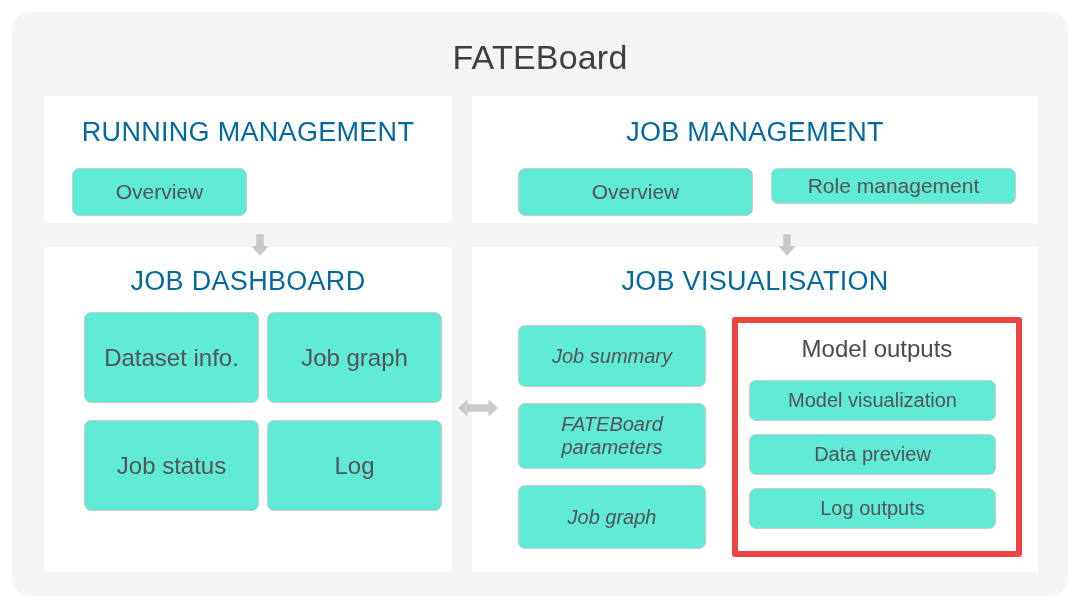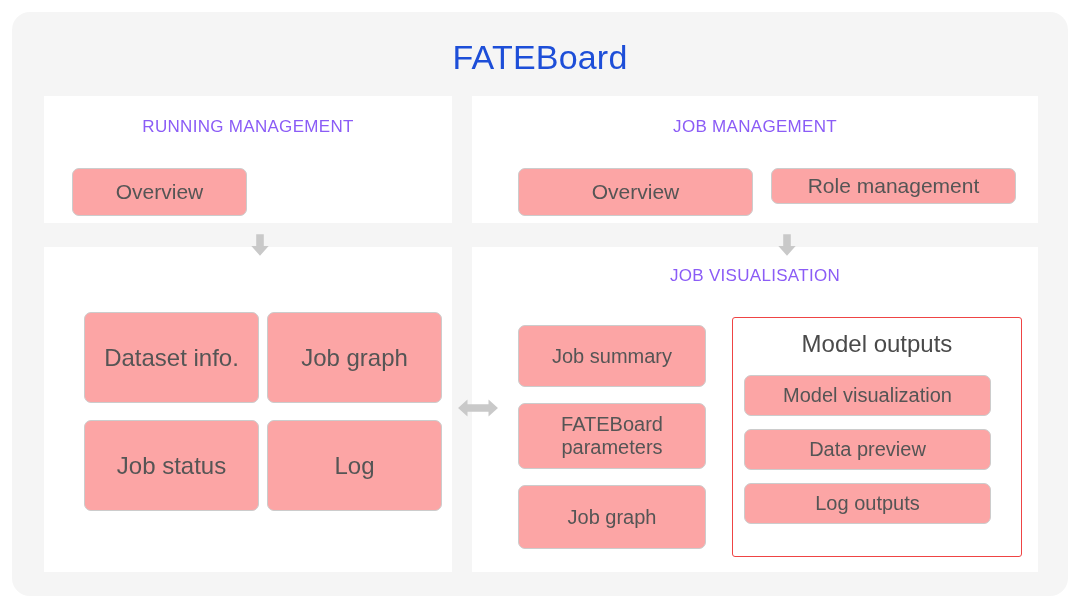--- a/index.html
+++ b/index.html
@@ -20,51 +20,51 @@
     border-radius: 18px;
   }
 
   .board-title {
     position: absolute;
     left: 0; top: 26px;
     width: 1056px;
     text-align: center;
     font-size: 34px;
     font-weight: 400;
-    color: #1d4ed8;
+    color: #404040;
     letter-spacing: 0.2px;
   }
 
   
   .panel {
     position: absolute;
     background: #ffffff;
   }
   .panel-title {
     width: 100%;
     text-align: center;
-    font-size: 17px;
-    color: #8b5cf6;
+    font-size: 27px;
+    color: #0369a1;
     font-weight: 400;
     letter-spacing: 0.3px;
   }
 
   #panel-running   { left: 32px;  top: 84px;  width: 408px; height: 127px; }
   #panel-jobmgmt   { left: 460px; top: 84px;  width: 566px; height: 127px; }
   #panel-dashboard { left: 32px;  top: 235px; width: 408px; height: 325px; }
   #panel-visual    { left: 460px; top: 235px; width: 566px; height: 325px; }
 
   #panel-running   .panel-title,
   #panel-jobmgmt   .panel-title { margin-top: 21px; }
   #panel-dashboard .panel-title,
   #panel-visual    .panel-title { margin-top: 19px; }
 
   
   .box {
-    background: #fca5a5;
+    background: #5eead4;
     border: 1px solid #cccccc;
     border-radius: 7px;
     color: #555555;
     display: flex;
     align-items: center;
     justify-content: center;
     text-align: center;
     line-height: 1.15;
   }
 
@@ -93,32 +93,32 @@
   #dashboard-grid .box { font-size: 24px; }
 
   
   #visual-left {
     position: absolute;
     left: 46px; top: 78px;
     display: flex;
     flex-direction: column;
     gap: 16px;
   }
-  #visual-left .box { width: 188px; font-size: 20px; }
+  #visual-left .box { width: 188px; font-size: 20px; font-style: italic; }
   #visual-left .box:nth-child(1) { height: 62px; }
   #visual-left .box:nth-child(2) { height: 66px; }
   #visual-left .box:nth-child(3) { height: 64px; }
 
   
   #model-outputs {
     position: absolute;
     left: 260px; top: 70px;
     width: 290px; height: 240px;
     background: #ffffff;
-    border: 1px solid #ef4444;
+    border: 6px solid #ef4444;
     border-radius: 3px;
   }
   #model-outputs .sub-title {
     width: 100%;
     text-align: center;
     font-size: 24px;
     color: #4a4a4a;
     margin-top: 12px;
   }
   #model-outputs-list {
@@ -164,20 +164,21 @@
 
     <div class="panel" id="panel-jobmgmt">
       <div class="panel-title">JOB MANAGEMENT</div>
       <div class="btn-row" id="jobmgmt-btns">
         <div class="box">Overview</div>
         <div class="box">Role management</div>
       </div>
     </div>
 
     <div class="panel" id="panel-dashboard">
+      <div class="panel-title">JOB DASHBOARD</div>
       <div id="dashboard-grid">
         <div class="box">Dataset info.</div>
         <div class="box">Job graph</div>
         <div class="box">Job status</div>
         <div class="box">Log</div>
       </div>
     </div>
 
     <div class="panel" id="panel-visual">
       <div class="panel-title">JOB VISUALISATION</div>

